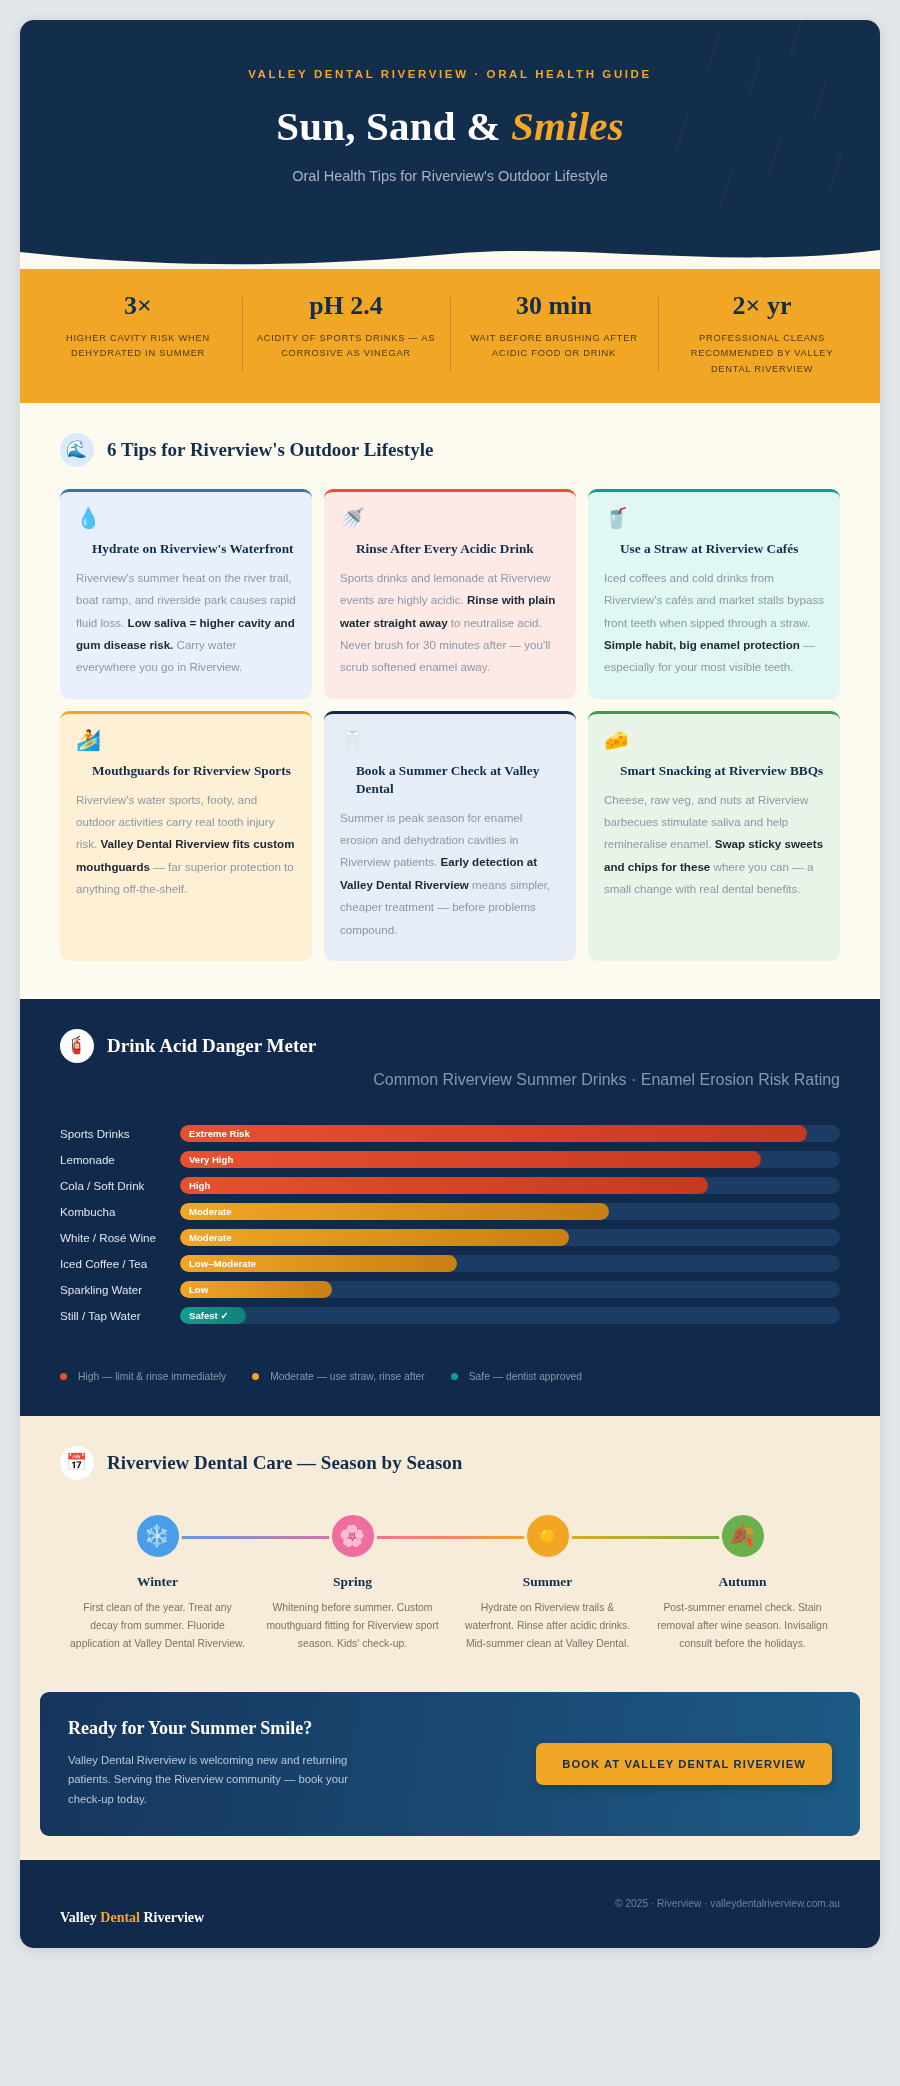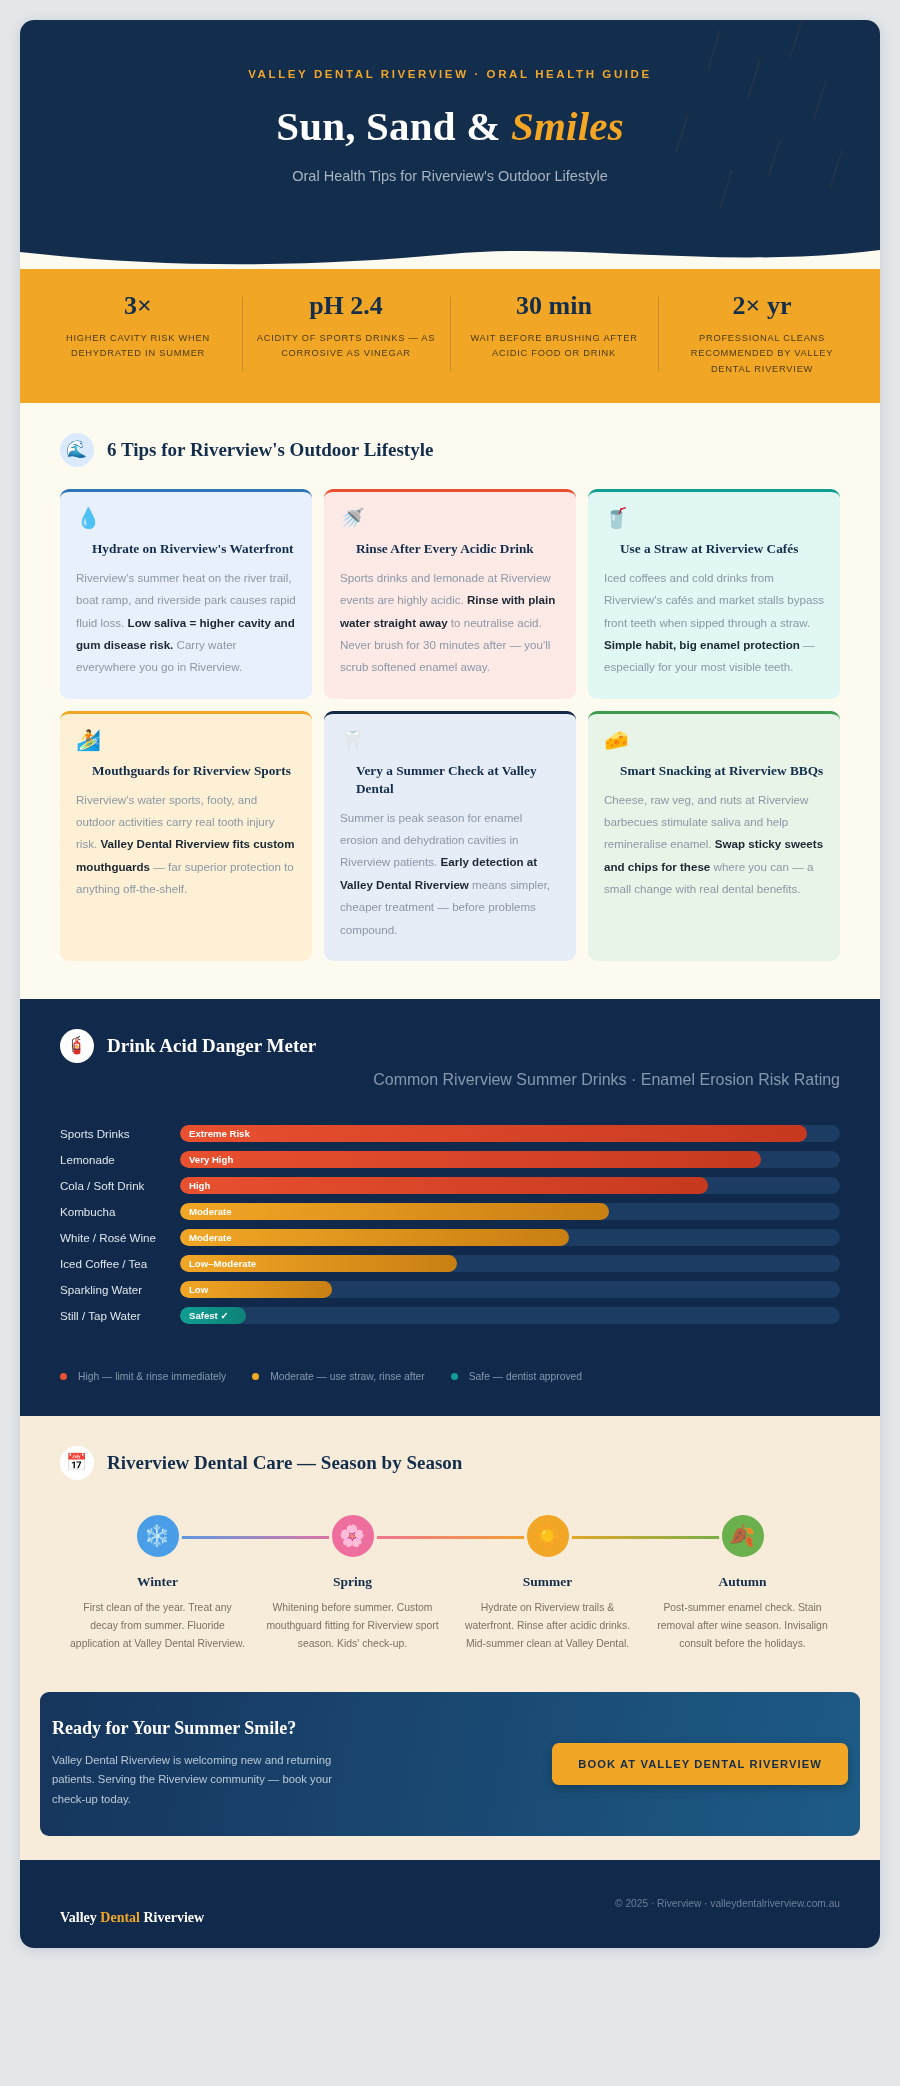--- a/index.html
+++ b/index.html
@@ -177,21 +177,21 @@
     font-family: "Liberation Serif", serif;
     font-size: 13.5px; font-weight: 700; color: #132d4c; margin-bottom: 9px;
   }
   .season-body { font-size: 10.4px; line-height: 1.75; color: #7d7163; }
 
   
   .cta {
     background: linear-gradient(100deg, #16355c 0%, #1d5b86 100%);
     margin: 0 20px 0 20px;
     border-radius: 9px;
-    padding: 26px 12px;
+    padding: 26px 28px;
     display: flex; align-items: center; justify-content: space-between; gap: 24px;
   }
   .cta-wrap { background: #f7ecd9; padding: 0 0 24px 0; }
   .cta-title {
     font-family: "Liberation Serif", serif;
     font-size: 18px; font-weight: 700; color: #fff; margin-bottom: 12px;
   }
   .cta-body { font-size: 11.3px; line-height: 1.75; color: #b9c9d8; max-width: 300px; }
   .cta-btn {
     background: #f2a626; color: #132d4c;
@@ -283,21 +283,21 @@
             <div class="card-title">Use a Straw at Riverview Cafés</div>
             <div class="card-body"><span>Iced coffees and cold drinks from Riverview's cafés and market stalls bypass front teeth when sipped through a straw. </span><b>Simple habit, big enamel protection</b><span> — especially for your most visible teeth.</span></div>
           </div>
           <div class="card" style="border-top-color: rgb(242, 166, 38); background: rgb(253, 240, 213);">
             <span class="card-icon">🏄</span>
             <div class="card-title">Mouthguards for Riverview Sports</div>
             <div class="card-body"><span>Riverview's water sports, footy, and outdoor activities carry real tooth injury risk. </span><b>Valley Dental Riverview fits custom mouthguards</b><span> — far superior protection to anything off-the-shelf.</span></div>
           </div>
           <div class="card" style="border-top-color: rgb(18, 41, 74); background: rgb(231, 237, 247);">
             <span class="card-icon">🦷</span>
-            <div class="card-title">Very a Summer Check at Valley Dental</div>
+            <div class="card-title">Book a Summer Check at Valley Dental</div>
             <div class="card-body"><span>Summer is peak season for enamel erosion and dehydration cavities in Riverview patients. </span><b>Early detection at Valley Dental Riverview</b><span> means simpler, cheaper treatment — before problems compound.</span></div>
           </div>
           <div class="card" style="border-top-color: rgb(61, 155, 79); background: rgb(232, 244, 232);">
             <span class="card-icon">🧀</span>
             <div class="card-title">Smart Snacking at Riverview BBQs</div>
             <div class="card-body"><span>Cheese, raw veg, and nuts at Riverview barbecues stimulate saliva and help remineralise enamel. </span><b>Swap sticky sweets and chips for these</b><span> where you can — a small change with real dental benefits.</span></div>
           </div>
         </div>
   </div>
 

